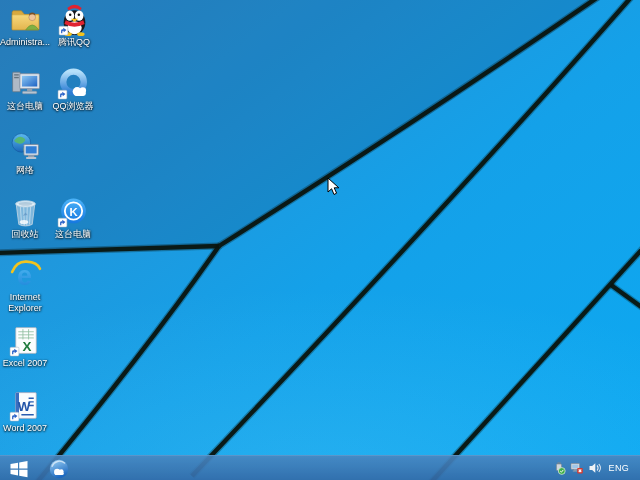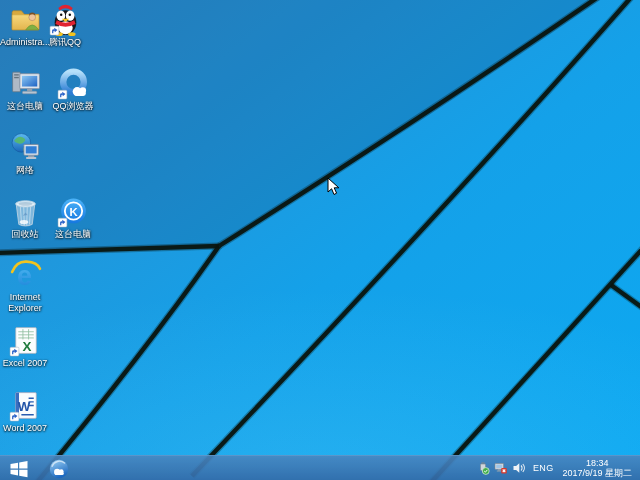--- a/index.html
+++ b/index.html
@@ -176,21 +176,21 @@
       </g>
       <text x="14.5" y="21.5" font-size="13" font-weight="bold" text-anchor="middle" fill="#2456a8">W</text>
       <g>
         <rect x="1" y="22.5" width="8.6" height="8.6" rx="1" fill="#fff" stroke="#9fb0c0" stroke-width="0.5"></rect>
         <path d="M3,29.4 L3,26.6 Q3.2,25 5.2,25.6 L5,24 L8.2,26.2 L5.6,28.4 L5.4,27 Q4.2,26.8 4.2,28.2 L4.2,29.4 Z" fill="#2a62c8"></path>
       </g>
     </svg>
     <span class="lbl">Word 2007</span>
   </div>
 
-  <div class="cell" style="left:37px;top:3px">
+  <div class="cell" style="left:46px;top:3px">
     <svg class="ic" viewBox="0 0 32 32">
       <ellipse cx="16" cy="19" rx="10.5" ry="12" fill="#16181d"></ellipse>
       <ellipse cx="11.5" cy="12.3" rx="4.2" ry="5" fill="#fff"></ellipse>
       <ellipse cx="20.5" cy="12.3" rx="4.2" ry="5" fill="#fff"></ellipse>
       <circle cx="11.8" cy="11.3" r="1.2" fill="#111"></circle>
       <circle cx="20.2" cy="11.3" r="1.2" fill="#111"></circle>
       <ellipse cx="16" cy="24" rx="7" ry="6.3" fill="#fff"></ellipse>
       <path d="M12.3,15.2 h7.4 l-3.7,3.3 z" fill="#f5c31d"></path>
       <path d="M9,4.8 Q16,-1.5 23,4.8 L21.6,7.2 Q16,3.2 10.4,7.2 Z" fill="#e02330"></path>
       <path d="M7.5,16.8 Q16,21.6 24.5,16.8 L25.8,20.4 Q16,25.6 6.2,20.4 Z" fill="#e02330"></path>
@@ -299,20 +299,16 @@
         </svg>
       </span>
       <span class="tray-ic">
         <svg width="14" height="14" viewBox="0 0 14 14">
           <path d="M1.5,5 h2.6 l3.2,-2.8 v9.6 l-3.2,-2.8 h-2.6 z" fill="#eef2f6"></path>
           <path d="M9,4.5 a3.5,3.5 0 0 1 0,5" stroke="#eef2f6" stroke-width="1.1" fill="none"></path>
           <path d="M10.8,3 a6,6 0 0 1 0,8" stroke="#eef2f6" stroke-width="1.1" fill="none"></path>
         </svg>
       </span>
       <span id="lang">ENG</span>
-      <div id="clock">
-        <span class="t">18:34</span>
-        <span class="d">2017/9/19 星期二</span>
-      </div>
     </div>
   </div>
 
 </div>
 
 </body></html>

